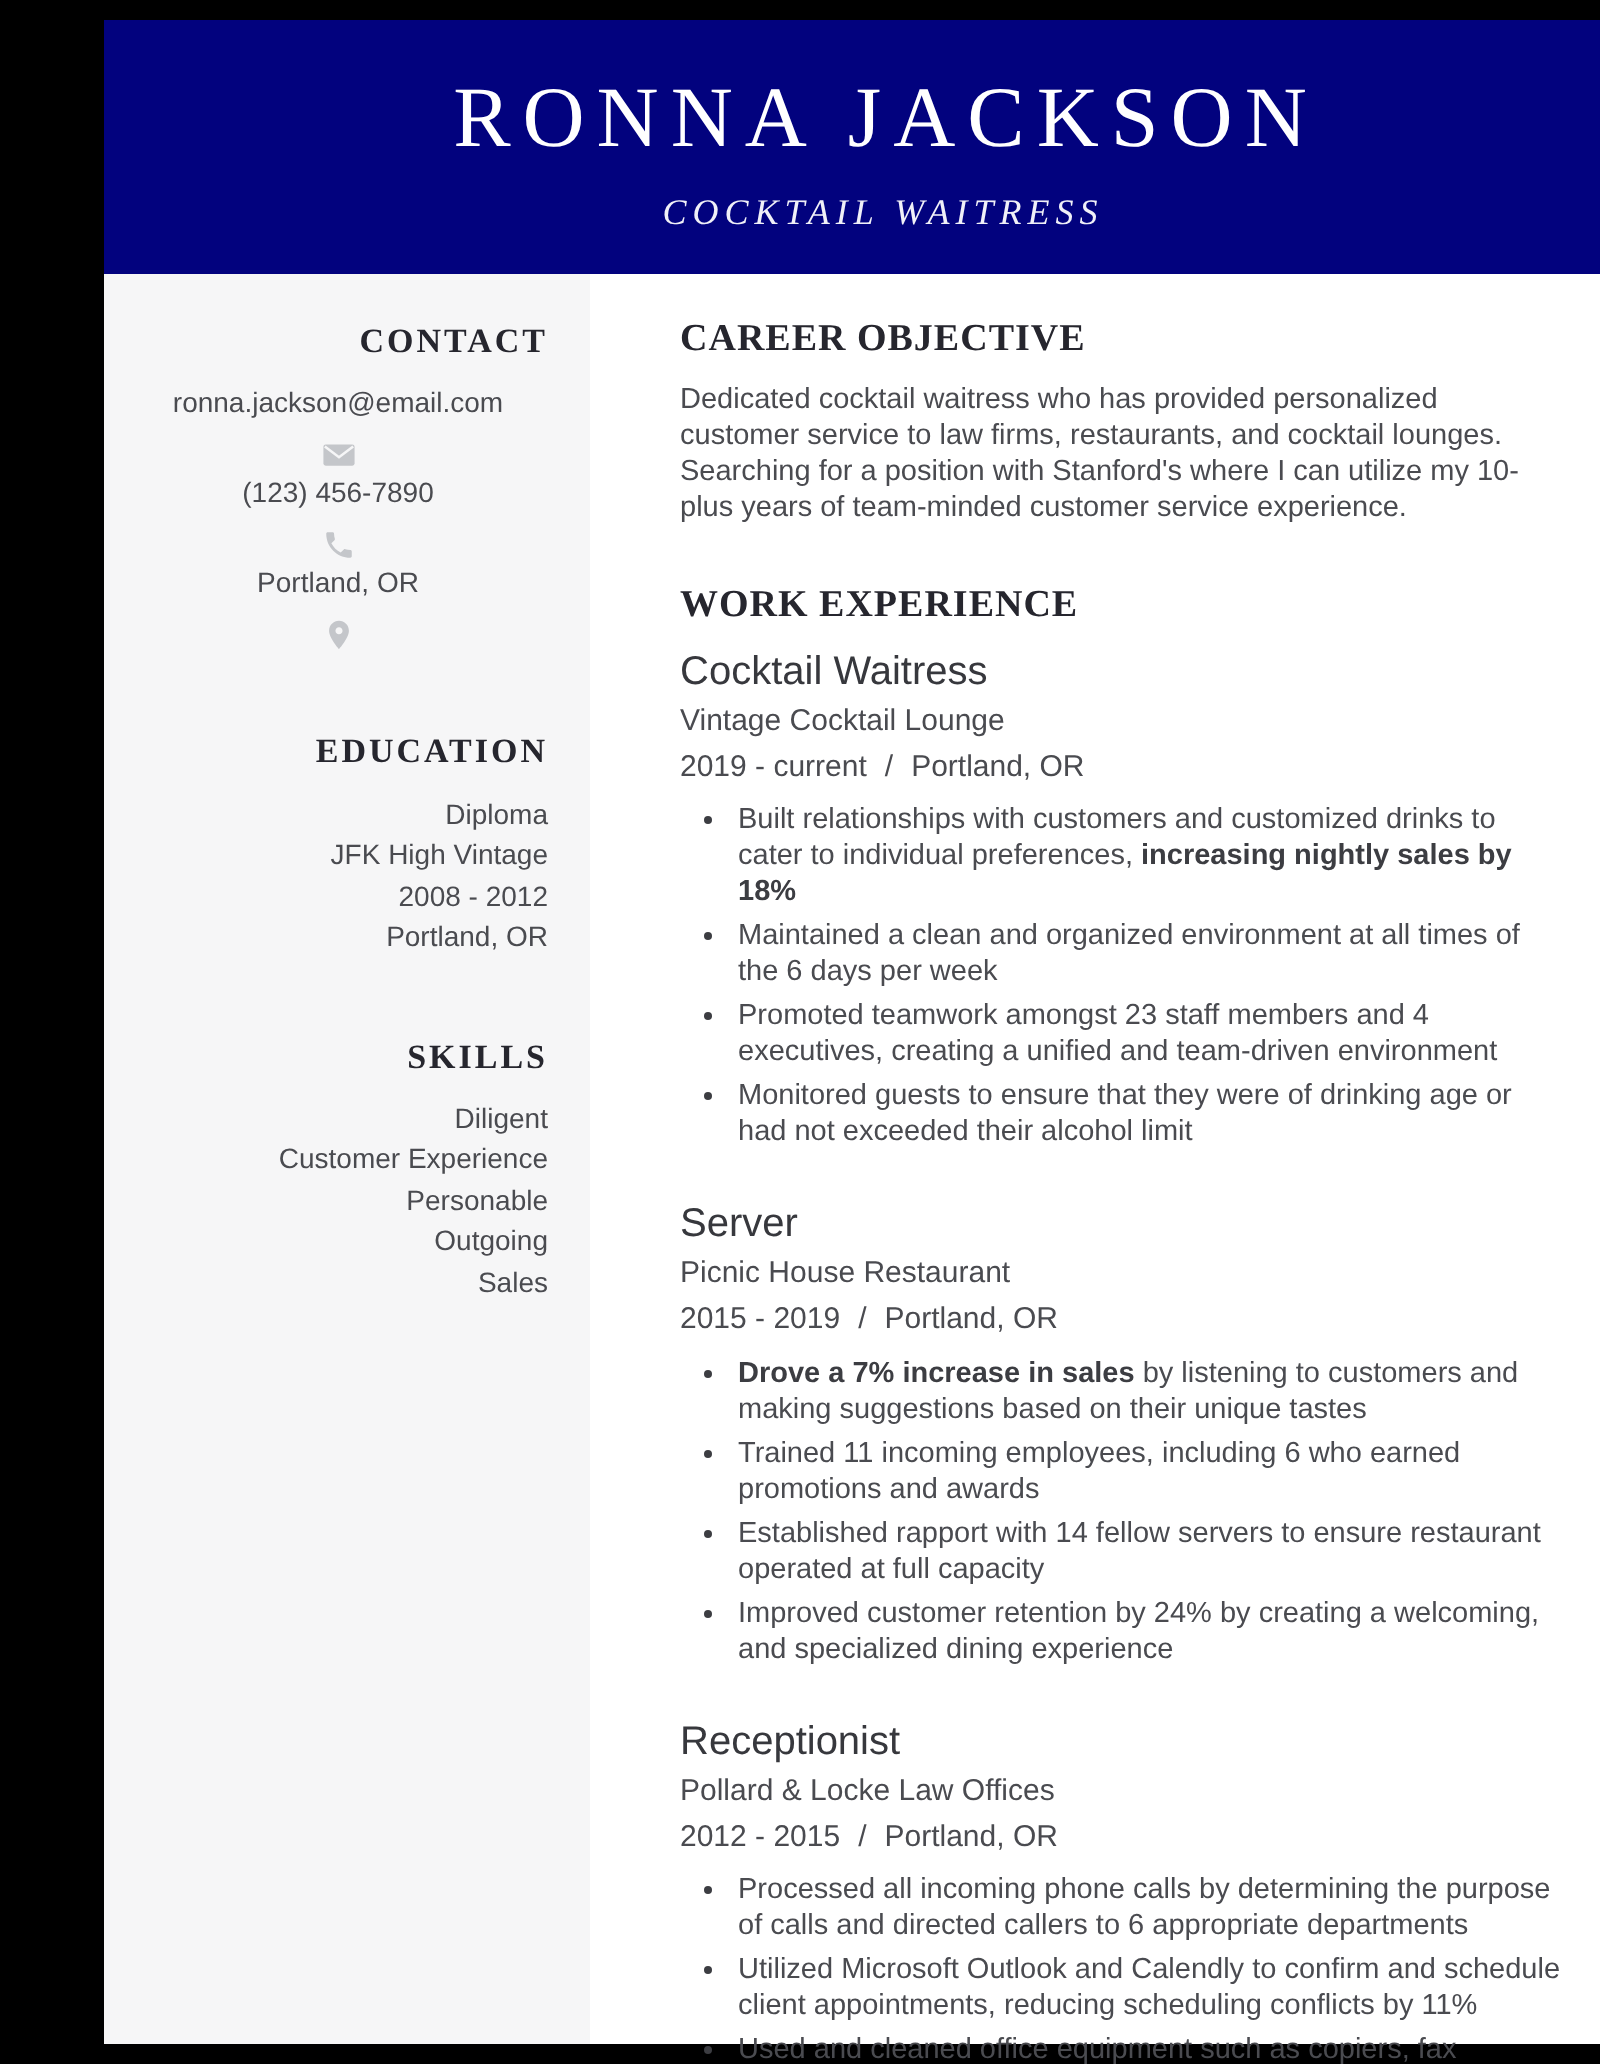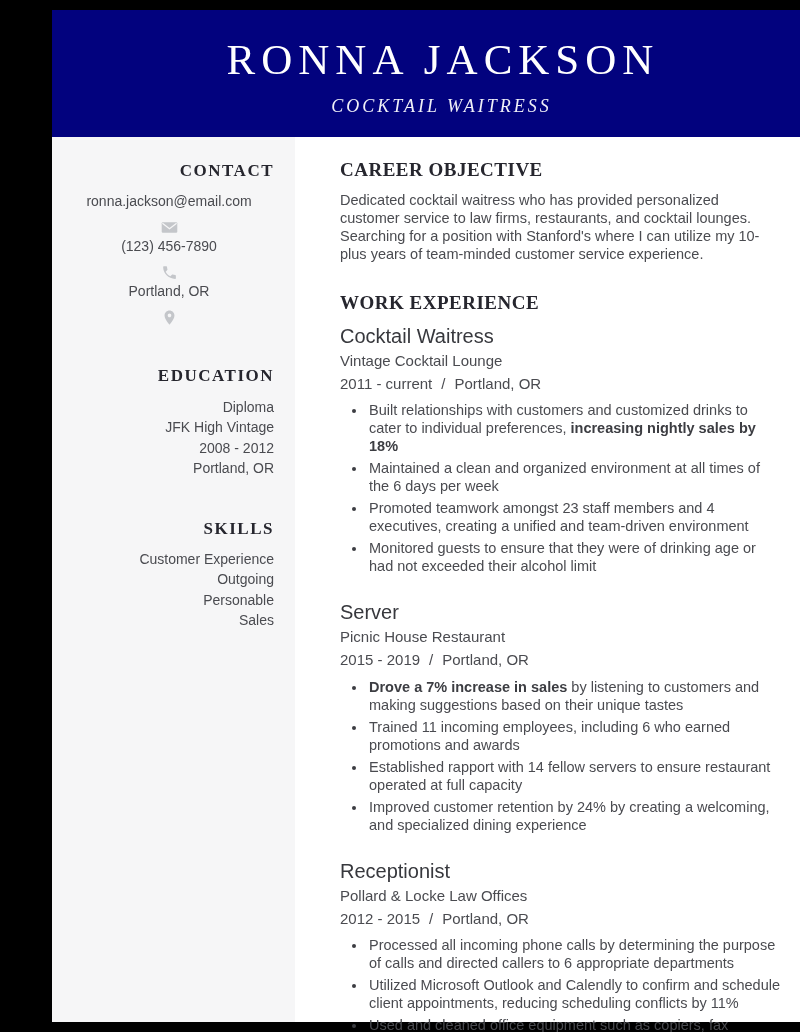--- a/index.html
+++ b/index.html
@@ -98,43 +98,44 @@
         <section class="side-sec">
           <h2 class="side-h">EDUCATION</h2>
           <div class="s-item">Diploma</div>
           <div class="s-item">JFK High Vintage</div>
           <div class="s-item">2008 - 2012</div>
           <div class="s-item">Portland, OR</div>
         </section>
 
         <section class="side-sec">
           <h2 class="side-h">SKILLS</h2>
+          <div class="s-item">Diligent</div>
           <div class="s-item">Customer Experience</div>
+          <div class="s-item">Personable</div>
           <div class="s-item">Outgoing</div>
-          <div class="s-item">Personable</div>
           <div class="s-item">Sales</div>
         </section>
 
       </aside>
 
       <main class="main">
 
         <section class="objective">
           <h2 class="main-h">CAREER OBJECTIVE</h2>
           <p>Dedicated cocktail waitress who has provided personalized customer service to law firms, restaurants, and cocktail lounges. Searching for a position with Stanford's where I can utilize my 10-plus years of team-minded customer service experience.</p>
         </section>
 
         <section class="we">
           <h2 class="main-h">WORK EXPERIENCE</h2>
 
           <article class="job first">
             <h3 class="job-title">Cocktail Waitress</h3>
             <div class="job-co">Vintage Cocktail Lounge</div>
             <div class="job-meta">
-              <span>2011 - current</span><span class="sep">/</span><span>Portland, OR</span>
+              <span>2019 - current</span><span class="sep">/</span><span>Portland, OR</span>
             </div>
             <ul class="bullets">
               <li><span>Built relationships with customers and customized drinks to cater to individual preferences, </span><b class="bb">increasing nightly sales by 18%</b><span></span></li>
               <li><span>Maintained a clean and organized environment at all times of the 6 days per week</span><b class="bb"></b><span></span></li>
               <li><span>Promoted teamwork amongst 23 staff members and 4 executives, creating a unified and team-driven environment</span><b class="bb"></b><span></span></li>
               <li><span>Monitored guests to ensure that they were of drinking age or had not exceeded their alcohol limit</span><b class="bb"></b><span></span></li>
             </ul>
           </article>
 
           <article class="job">

